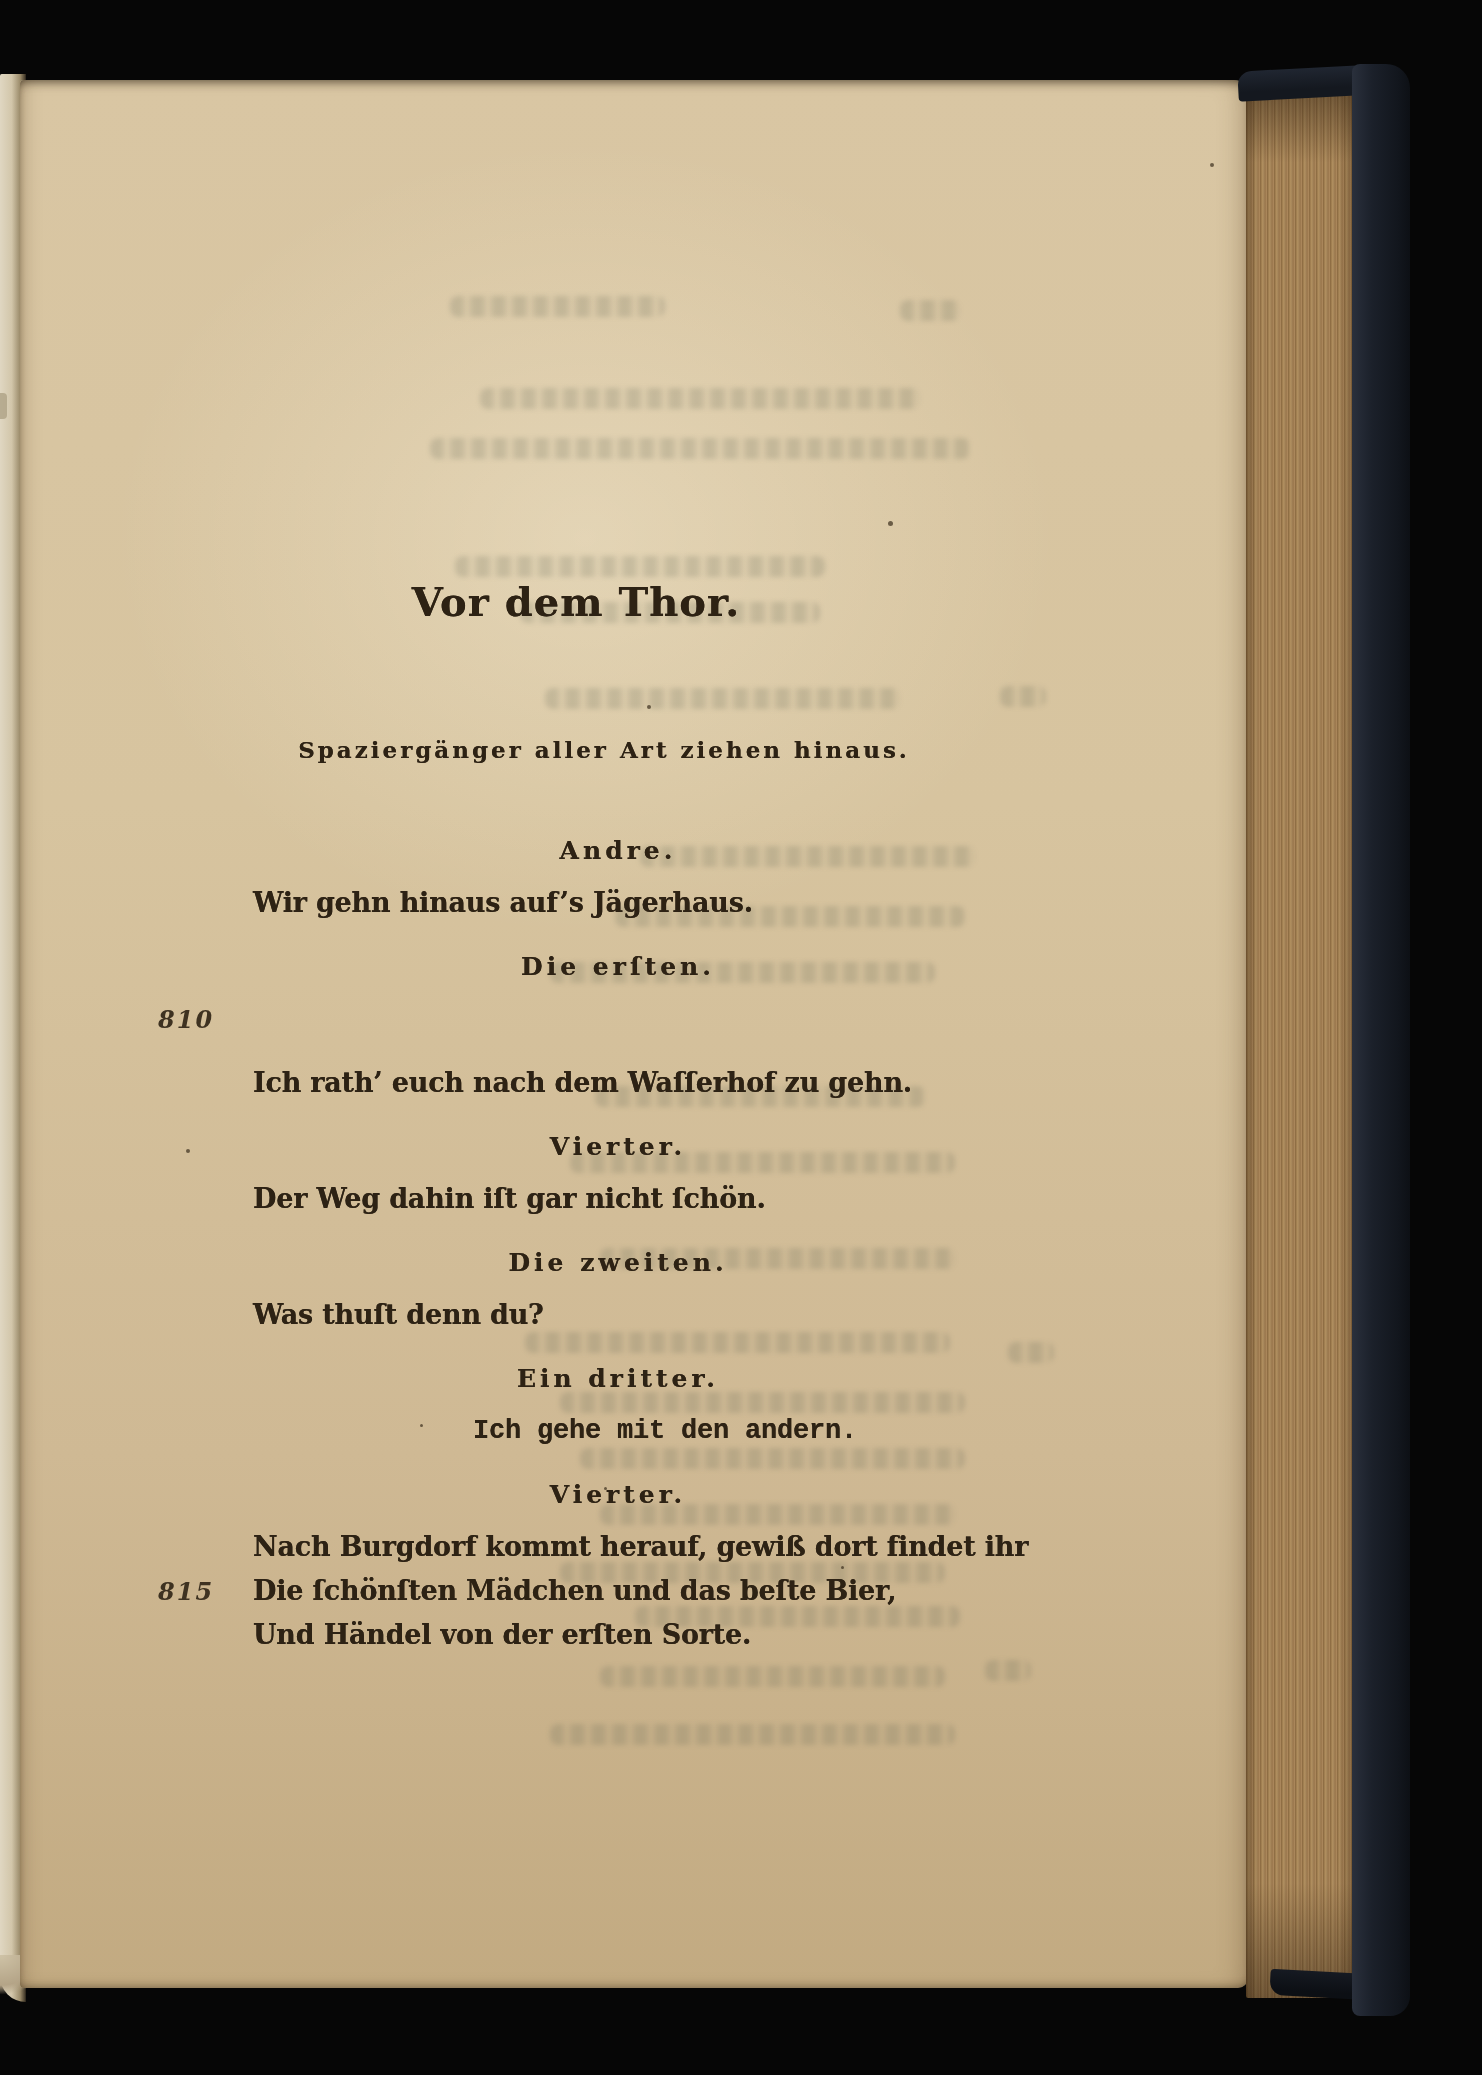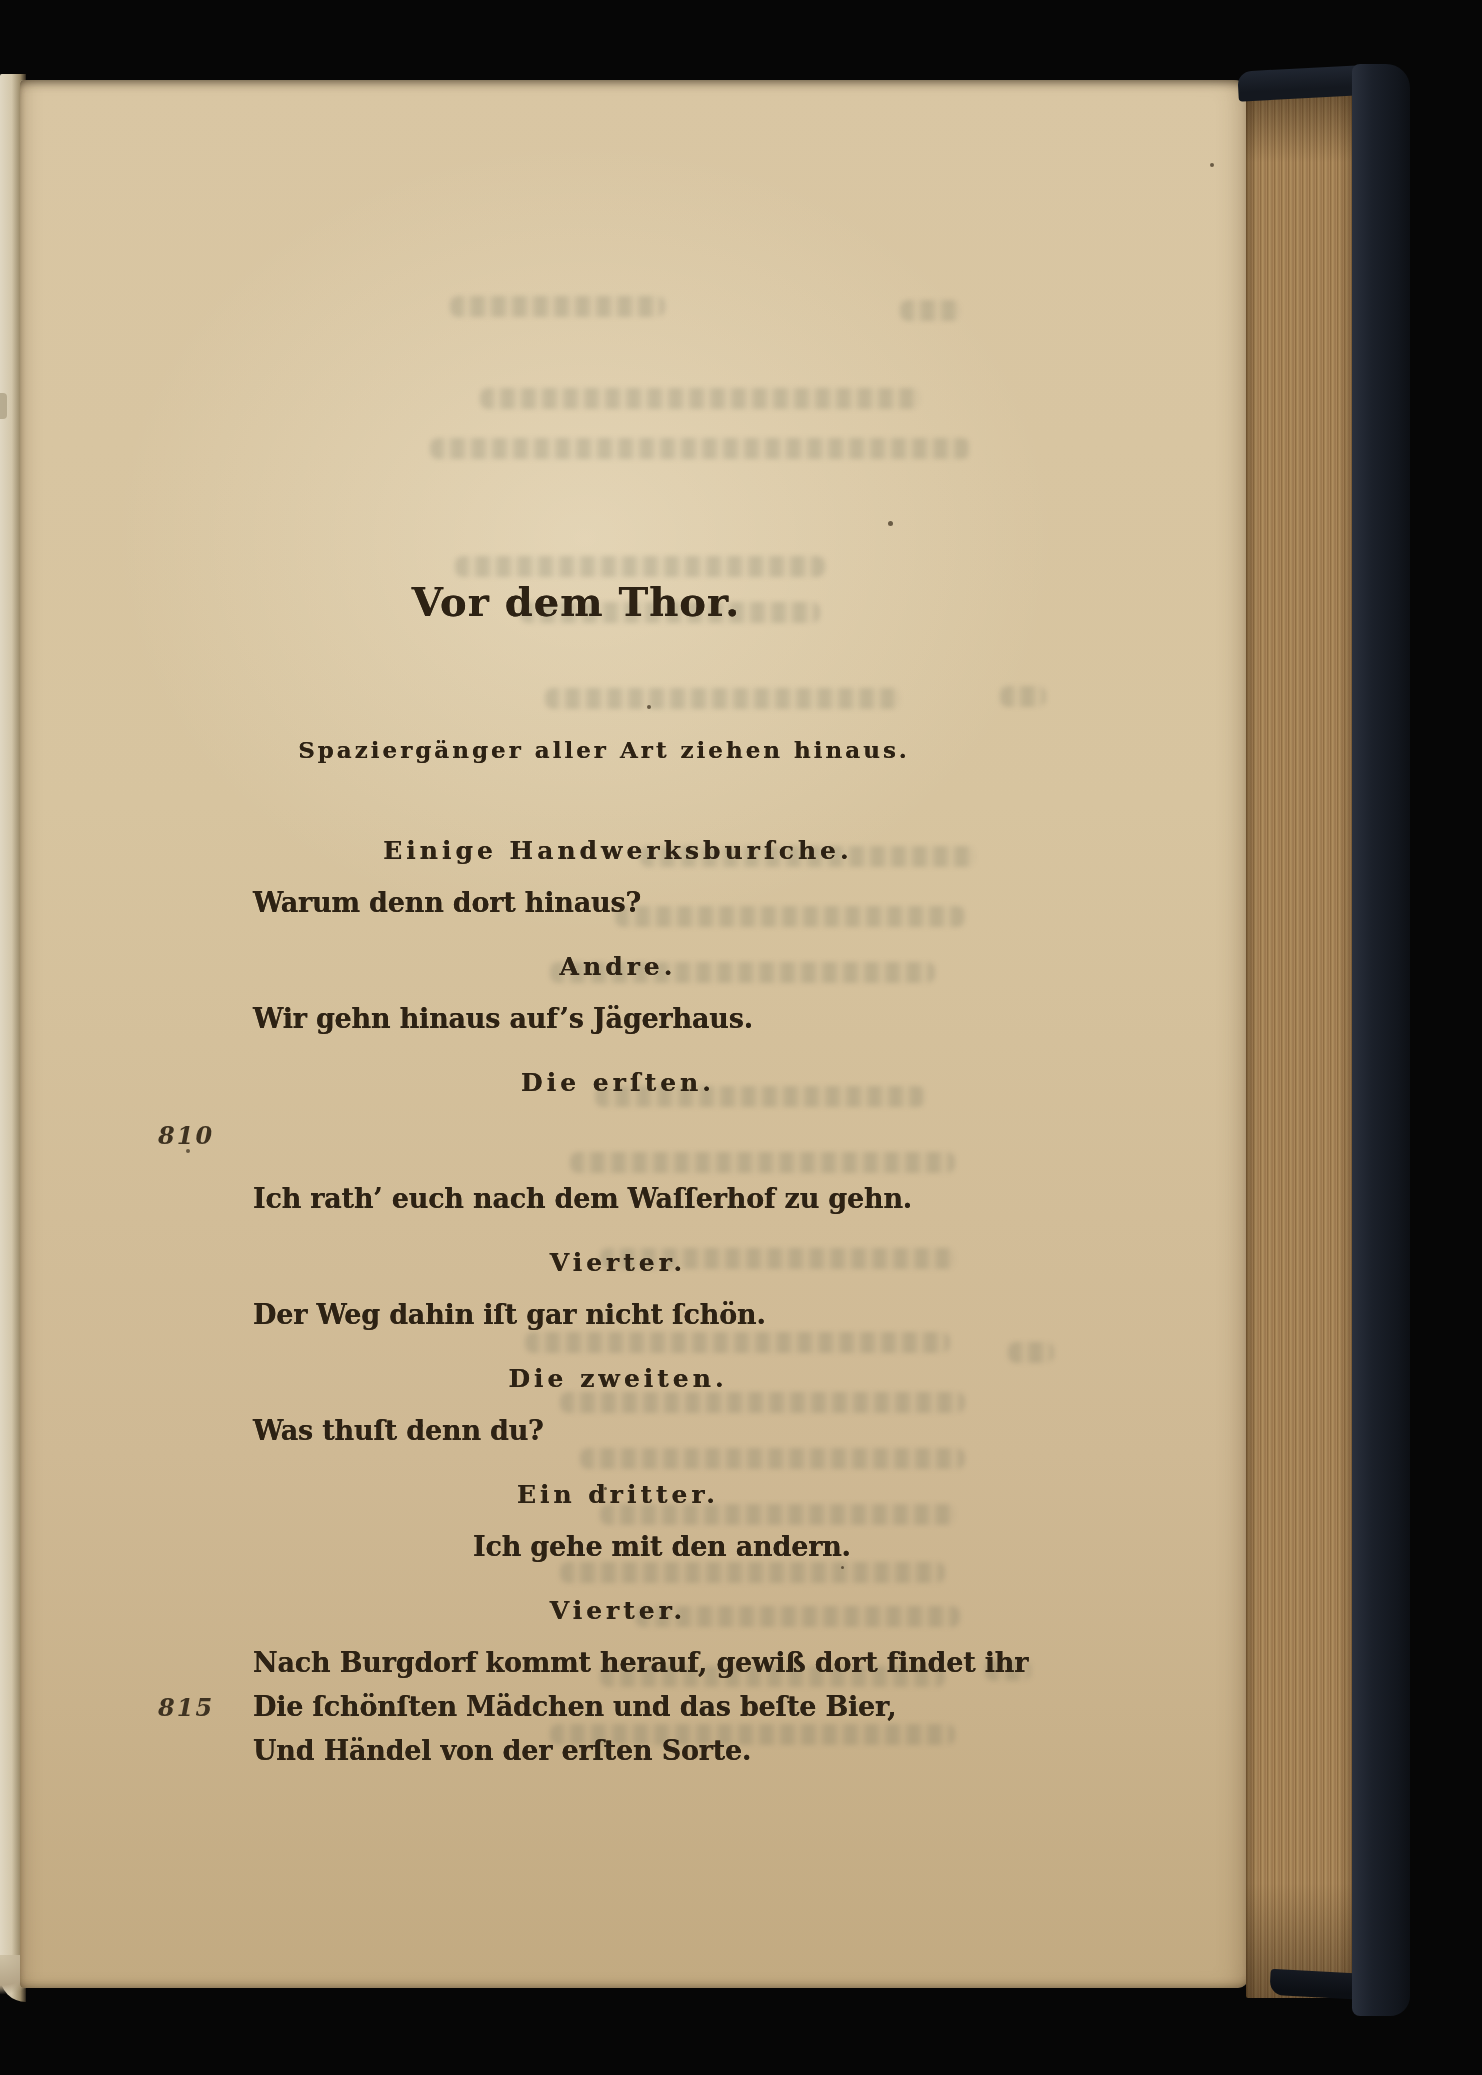--- a/index.html
+++ b/index.html
@@ -91,21 +91,21 @@
     height: 44px; line-height: 44px; margin-bottom: 8px;
     text-align: center; font-size: 25px; letter-spacing: 4px;
     white-space: nowrap;
     text-shadow: 0 0 0.4px rgba(45,34,20,0.8);
   }
   .line {
     position: relative; height: 44px; line-height: 44px;
     font-size: 27px; letter-spacing: -0.2px; white-space: nowrap;
     text-shadow: 0 0 0.5px rgba(45,34,20,0.85);
   }
-  .line.indent { padding-left: 220px; }
+  .line.indent { padding-left: 220px; font-family: Liberation Mono, monospace; }
   .lineno {
     position: absolute; left: -95px; top: 1px; width: 62px;
     font-size: 24px; letter-spacing: 2px; font-weight: 700;
     color: #3e3221; text-align: left;
     text-shadow: none;
     font-style: italic;
   }
 
   
   .ghost {
@@ -169,24 +169,20 @@
         <div class="speck" style="left: 821px; top: 1486px; width: 3px; height: 3px;"></div>
         <div class="speck" style="left: 400px; top: 1344px; width: 3px; height: 3px;"></div>
         <div class="speck" style="left: 1190px; top: 83px; width: 4px; height: 4px;"></div>
       </div>
 
     <div class="text-col">
       <h1 class="scene-title">Vor dem Thor.</h1>
       <div class="stage-direction">Spaziergänger aller Art ziehen hinaus.</div>
       <div class="dialogue" id="dialogue">
           <div class="entry">
-            <div class="speaker">Einige Handwerksburſche.</div>
-            <div class="line"><span>Warum denn dort hinaus?</span></div>
-          </div>
-          <div class="entry">
             <div class="speaker">Andre.</div>
             <div class="line"><span>Wir gehn hinaus auf’s Jägerhaus.</span></div>
           </div>
           <div class="entry">
             <div class="speaker">Die erſten.</div>
             <div class="line"><span class="lineno">810</span></div>
           </div>
           <div class="entry">
             <div class="line"><span>Ich rath’ euch nach dem Waſſerhof zu gehn.</span></div>
           </div>

